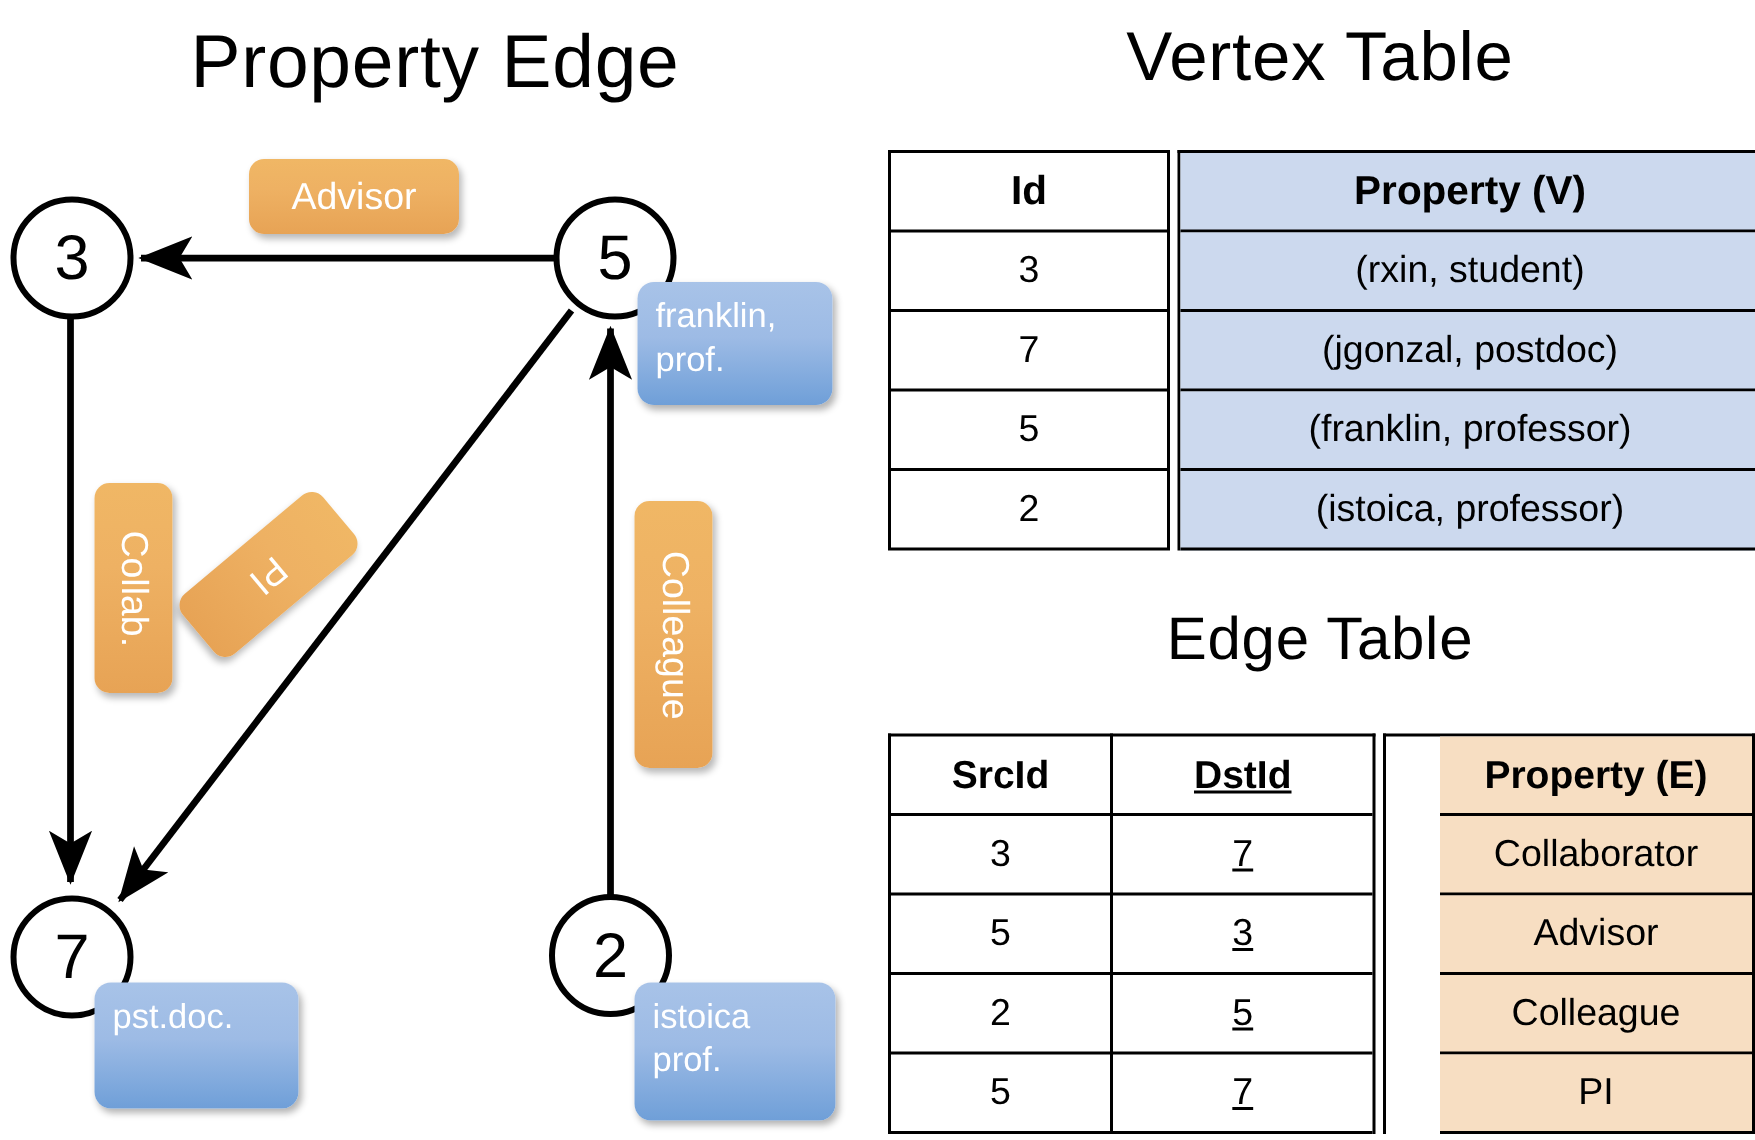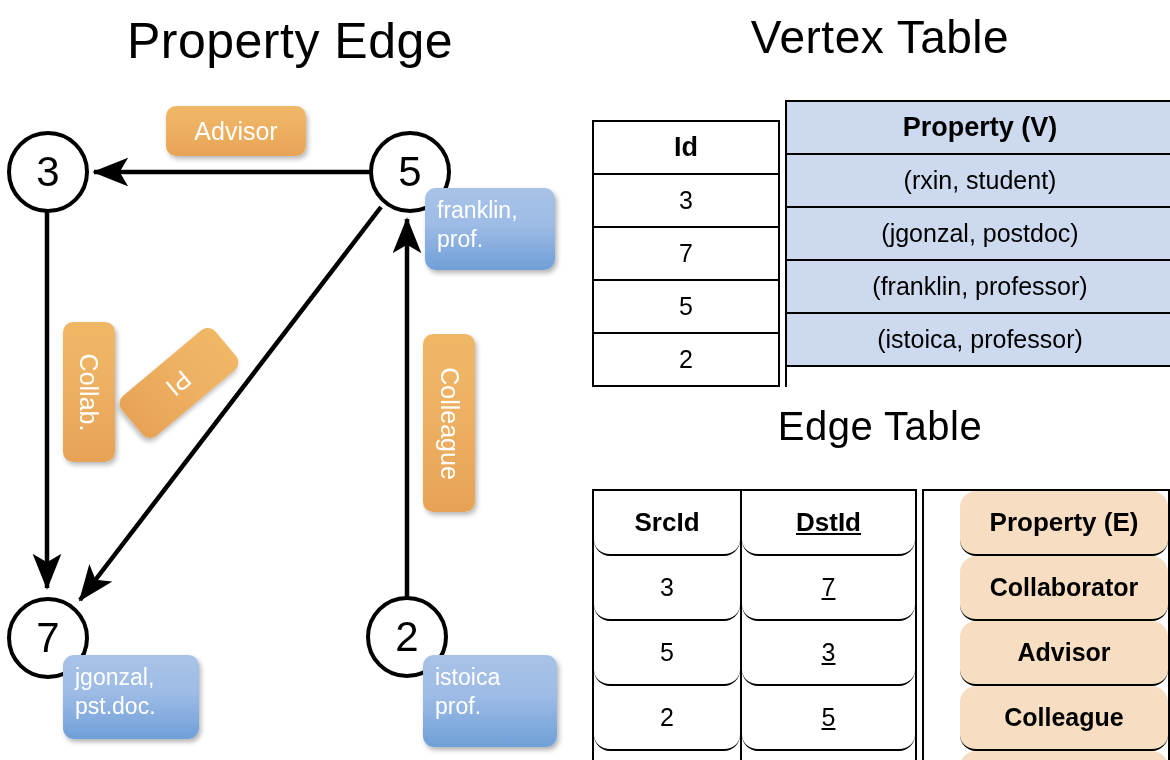--- a/index.html
+++ b/index.html
@@ -142,39 +142,38 @@
     font-weight: 300;
     color: #000000;
     box-sizing: border-box;
     text-align: center;
     white-space: nowrap;
   }
   .tcol .cell.head {
     font-weight: bold;
   }
   .col-blue .cell { background: #ccd9ee; }
-  .col-orange .cell { background: #f7dec2; font-weight: bold; }
+  .col-orange .cell { background: #f7dec2; }
   .col-gap { width: 5px; }
 
   
   #vertex-table { left: 592px; top: 100px; }
   #vertex-table .cell {
     height: 53px;
     font-size: 25px;
   }
   #vertex-table .cell.head { font-size: 27px; }
-  #vertex-table .col-id { width: 188px; margin-top: 20px; }
+  #vertex-table .col-id { width: 188px; }
   #vertex-table .col-prop { width: 390px; }
 
   
   #edge-table { left: 592px; top: 489px; }
   #edge-table .cell {
-    height: 65px;
+    height: 53px;
     font-size: 25px;
-    border-radius: 16px;
   }
   #edge-table .cell.head { font-size: 26px; }
   #edge-table .col-src { width: 150px; }
   #edge-table .col-dst { width: 175px; }
   #edge-table .col-prop { width: 248px; padding-left: 36px; }
 </style>
 </head>
 <body>
 
 <div class="title" id="title-property-graph">Property Edge</div>
@@ -210,21 +209,20 @@
   </div>
   <div class="vbox" id="vbox-5" style="left:425px; top:188px; width:130px; height:82px;">
     <span>franklin,</span>
     <span>prof.</span>
   </div>
 
   <div class="node" id="node-7" style="left:7px; top:597px;">
     <span class="node-label">7</span>
   </div>
   <div class="vbox" id="vbox-7" style="left:63px; top:655px; width:136px; height:84px;">
-    <span>jgonzal,</span>
     <span>pst.doc.</span>
   </div>
 
   <div class="node" id="node-2" style="left:366px; top:596px;">
     <span class="node-label">2</span>
   </div>
   <div class="vbox" id="vbox-2" style="left:423px; top:655px; width:134px; height:92px;">
     <span>istoica</span>
     <span>prof.</span>
   </div>

